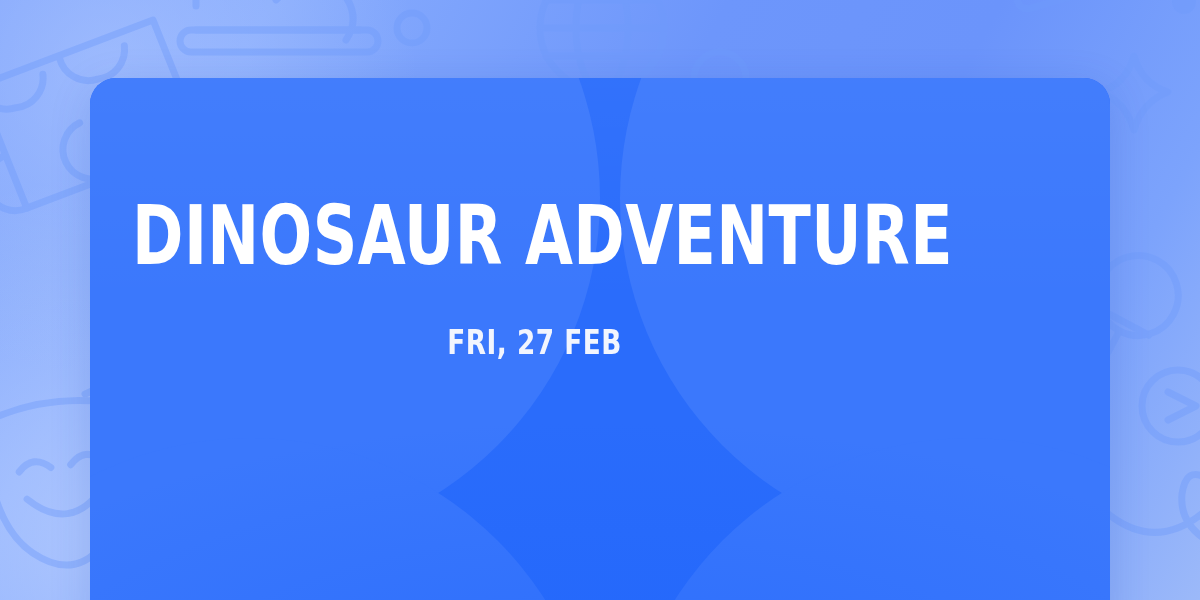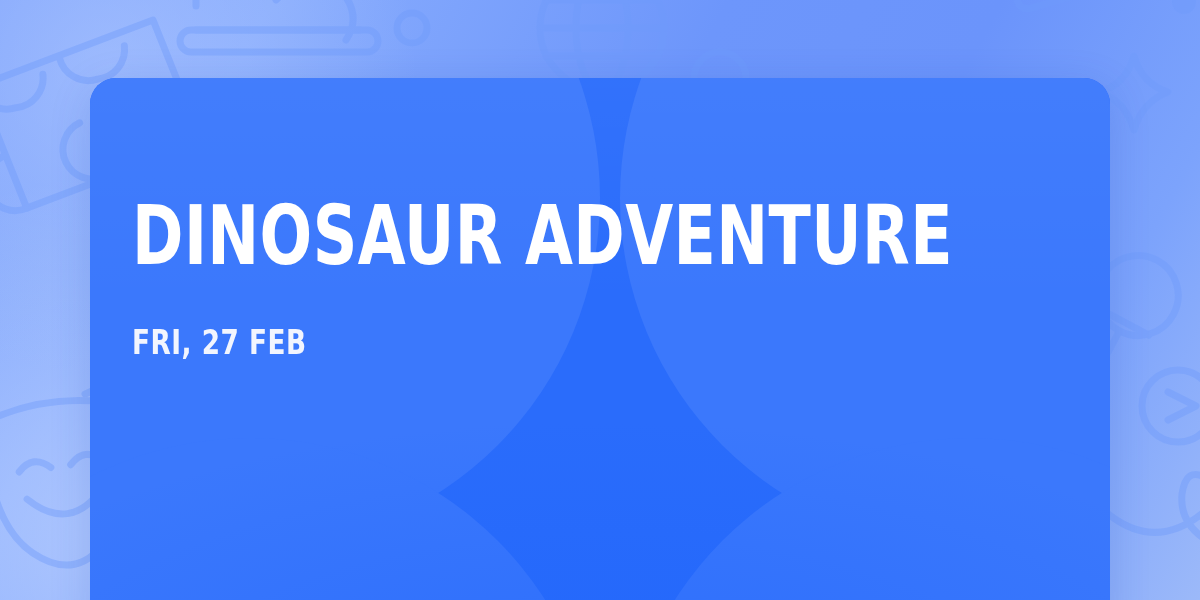--- a/index.html
+++ b/index.html
@@ -9,20 +9,21 @@
     overflow:hidden;
     font-family:"Liberation Sans", sans-serif;
   }
 
   
   #page {
     position:relative;
     width:1200px; height:600px;
     background:linear-gradient(118deg,#7fa4fc 0%,#88acfd 18%,#6d96fb 48%,#6b94fb 66%,#7ca3fc 84%,#9cb9f9 100%);
     overflow:hidden;
+    text-align:center;
   }
 
   
   #bg-wash-a, #bg-wash-b {
     position:absolute; pointer-events:none;
   }
   #bg-wash-a {
     left:-260px; bottom:-320px; width:760px; height:760px;
     background:radial-gradient(circle at 50% 50%, rgba(190,210,255,.75) 0%, rgba(190,210,255,0) 68%);
   }

